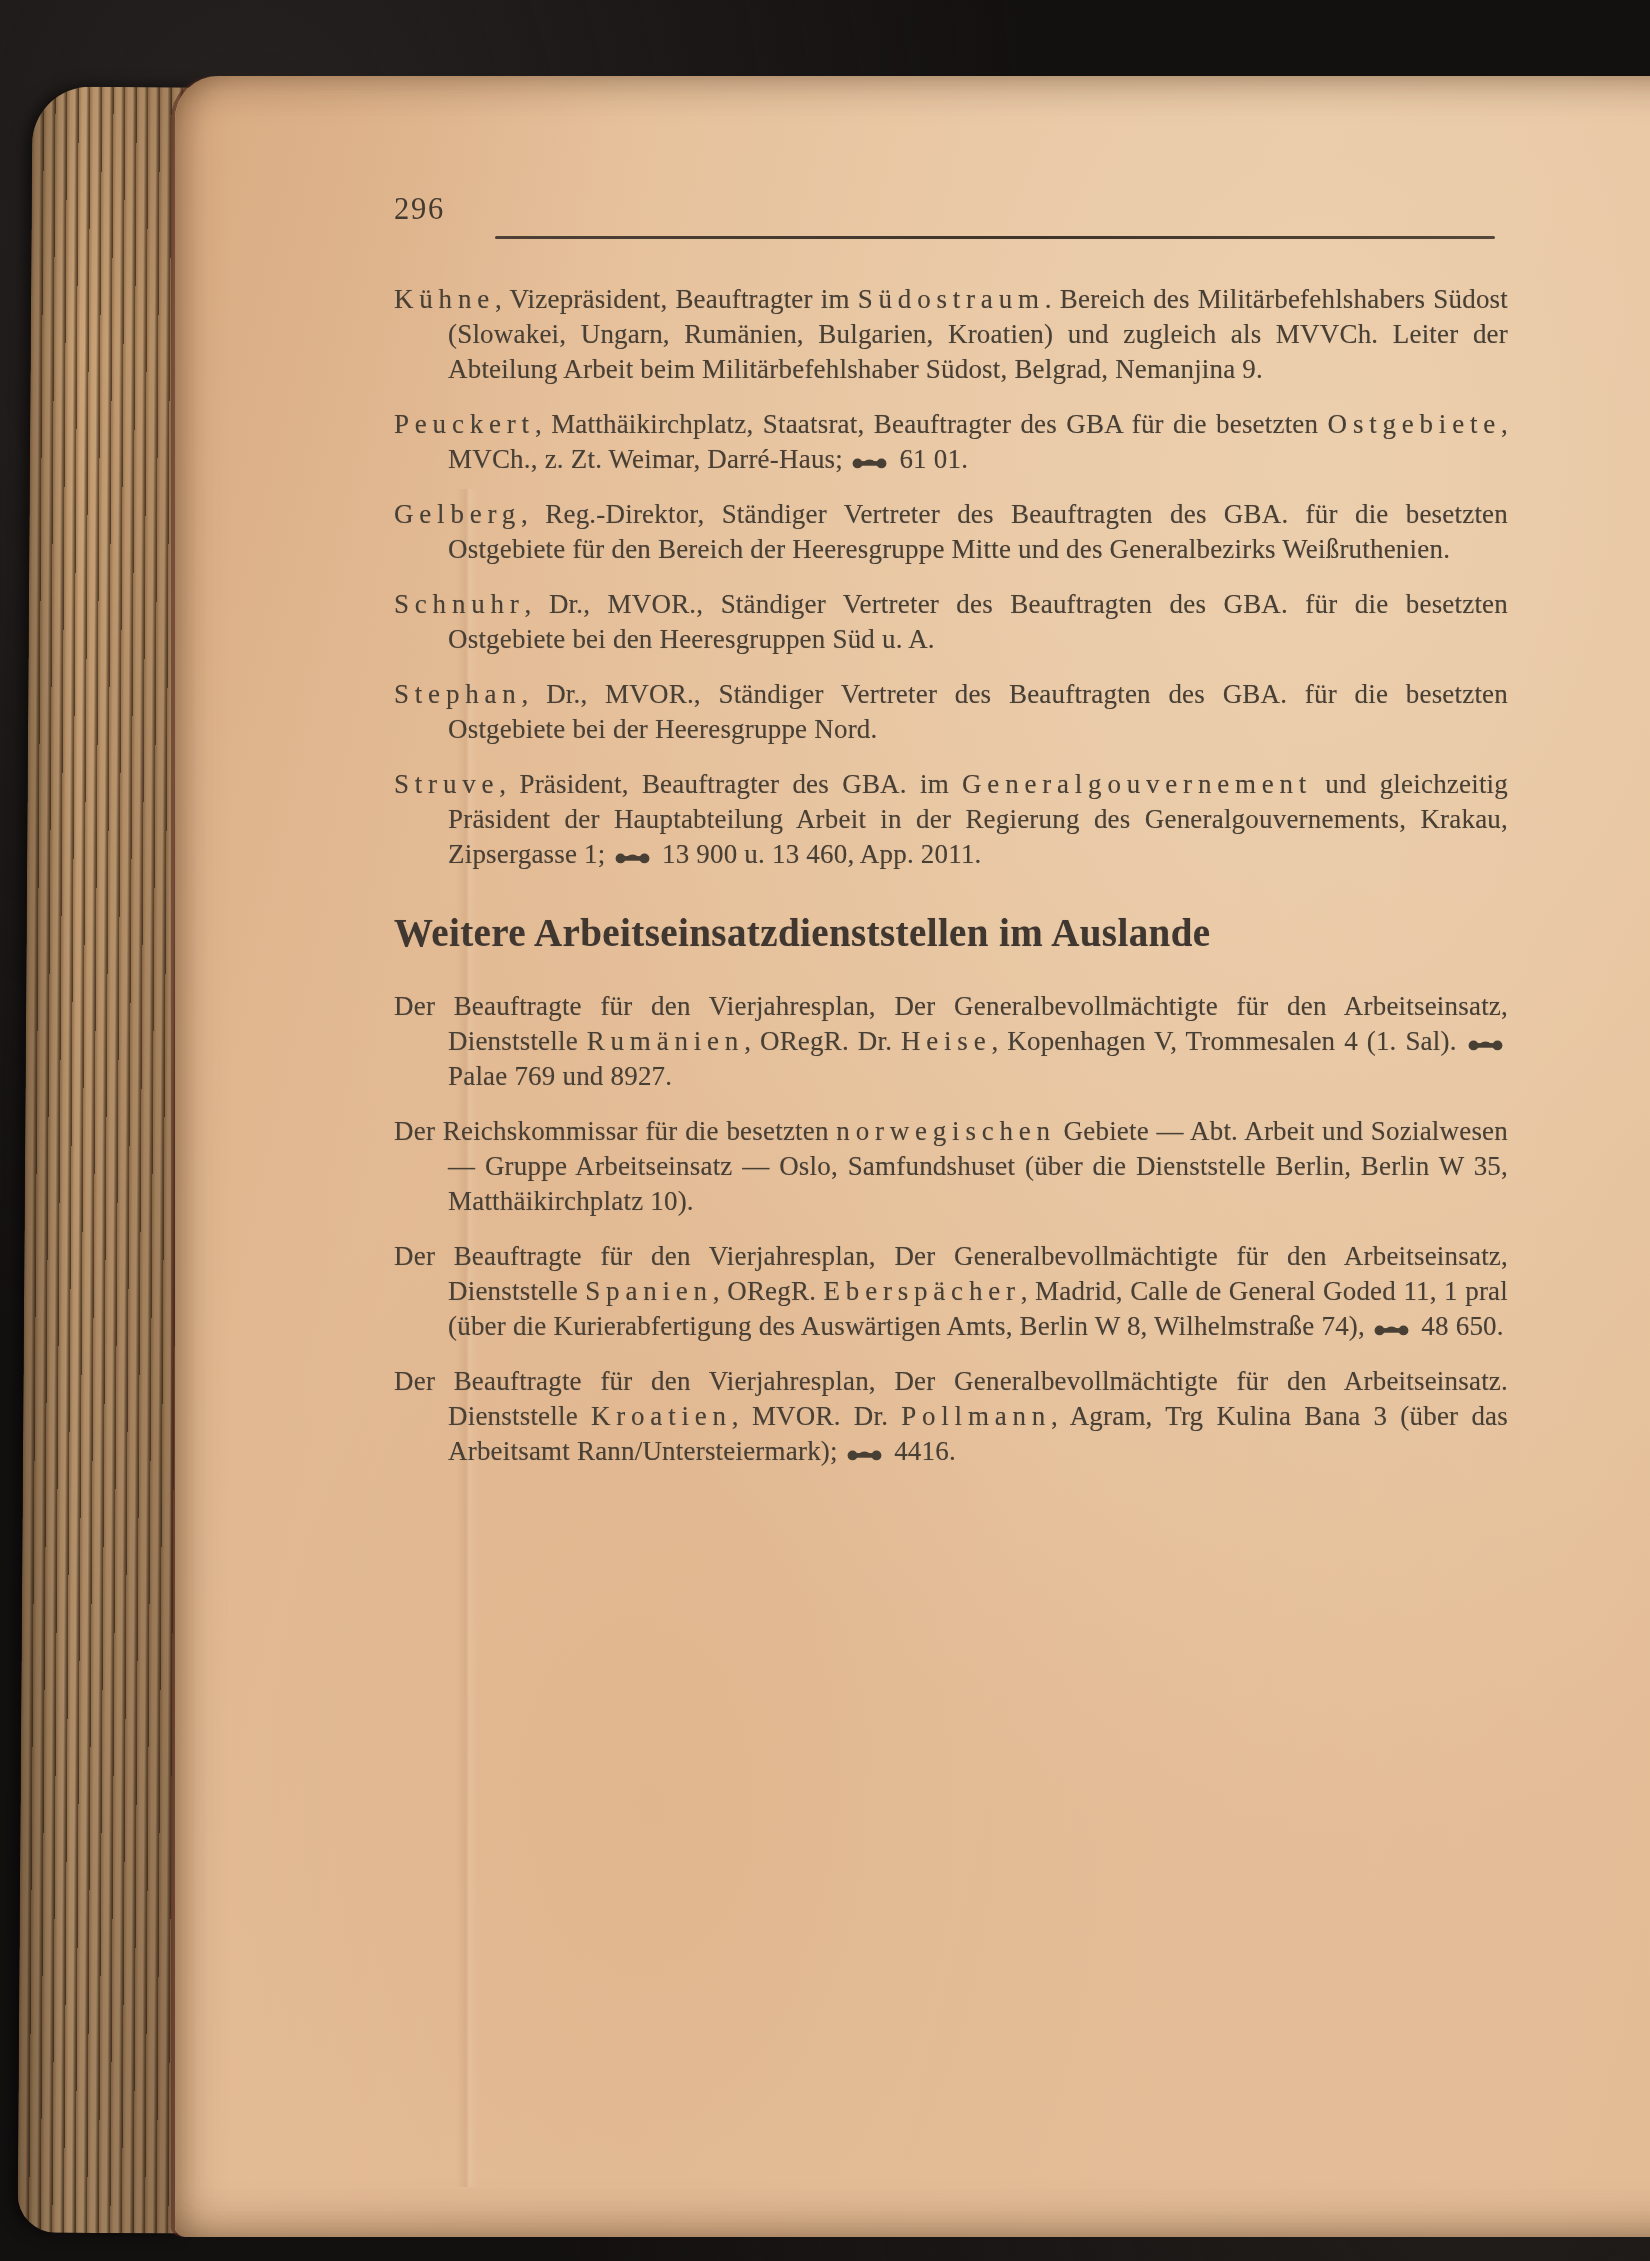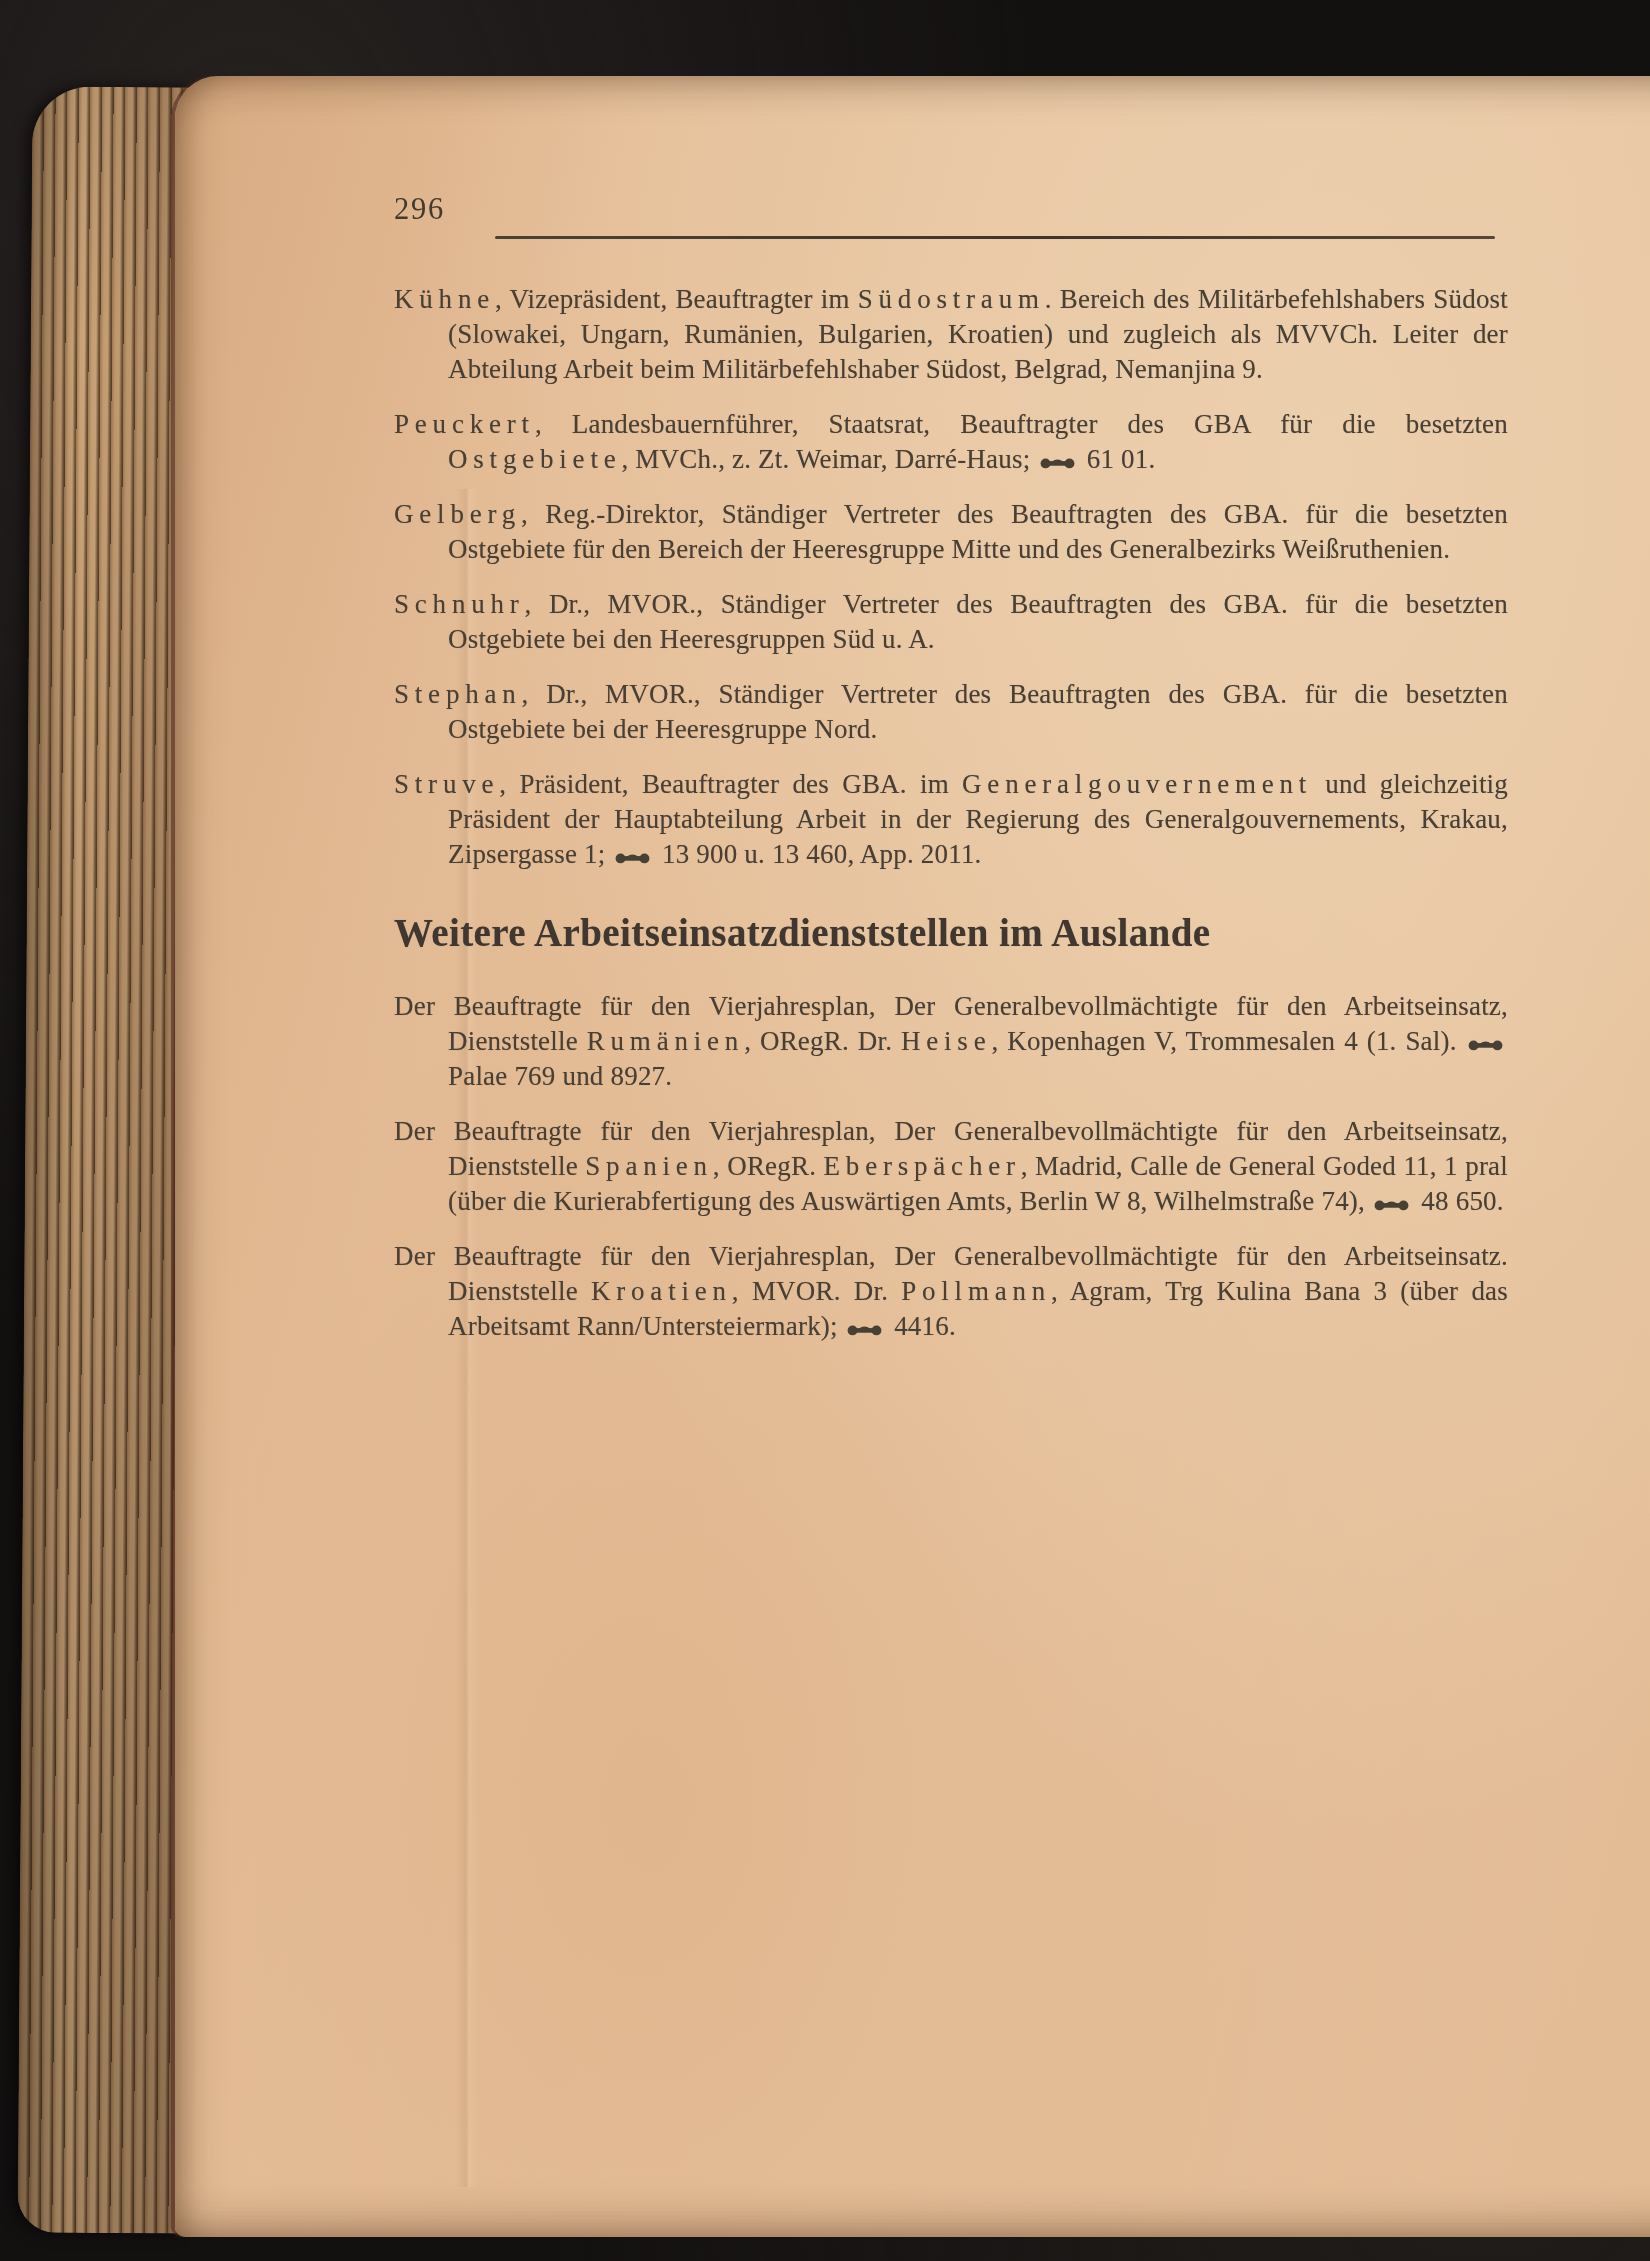--- a/index.html
+++ b/index.html
@@ -103,21 +103,21 @@
 <div class="page">
   <div class="content">
 
     <div class="header-row">
       <span class="page-num">296</span>
       <div class="rule"></div>
     </div>
 
     <div class="entries" id="directory">
         <p class="entry"><span class="spaced">Kühne</span><span class="plain">, Vizepräsident, Beauftragter im </span><span class="spaced">Südostraum</span><span class="plain">. Bereich des Militärbefehlshabers Südost (Slowakei, Ungarn, Rumänien, Bulgarien, Kroatien) und zugleich als MVVCh. Leiter der Abteilung Arbeit beim Militärbefehlshaber Südost, Belgrad, Nemanjina 9.</span></p>
-        <p class="entry"><span class="spaced">Peuckert</span><span class="plain">, Landesbauernführer, Staatsrat, Beauftragter des GBA für die besetzten </span><span class="spaced">Ostgebiete</span><span class="plain">, MVCh., z. Zt. Weimar, Darré-Haus; </span><span class="phone"><svg viewBox="0 0 42 16">
+        <p class="entry"><span class="spaced">Peuckert</span><span class="plain">, Matthäikirchplatz, Staatsrat, Beauftragter des GBA für die besetzten </span><span class="spaced">Ostgebiete</span><span class="plain">, MVCh., z. Zt. Weimar, Darré-Haus; </span><span class="phone"><svg viewBox="0 0 42 16">
               <circle cx="6.5" cy="9" r="6"></circle>
               <circle cx="35.5" cy="9" r="6"></circle>
               <rect x="6" y="6.2" width="30" height="5.6"></rect>
               <path d="M14 7 Q21 1.5 28 7 L28 9 L14 9 Z"></path>
             </svg></span><span class="plain"> 61 01.</span></p>
         <p class="entry"><span class="spaced">Gelberg</span><span class="plain">, Reg.-Direktor, Ständiger Vertreter des Beauftragten des GBA. für die besetzten Ostgebiete für den Bereich der Heeresgruppe Mitte und des Generalbezirks Weißruthenien.</span></p>
         <p class="entry"><span class="spaced">Schnuhr</span><span class="plain">, Dr., MVOR., Ständiger Vertreter des Beauftragten des GBA. für die besetzten Ostgebiete bei den Heeresgruppen Süd u. A.</span></p>
         <p class="entry"><span class="spaced">Stephan</span><span class="plain">, Dr., MVOR., Ständiger Vertreter des Beauftragten des GBA. für die besetzten Ostgebiete bei der Heeresgruppe Nord.</span></p>
         <p class="entry"><span class="spaced">Struve</span><span class="plain">, Präsident, Beauftragter des GBA. im </span><span class="spaced">Generalgouvernement</span><span class="plain"> und gleichzeitig Präsident der Hauptabteilung Arbeit in der Regierung des Generalgouvernements, Krakau, Zipsergasse 1; </span><span class="phone"><svg viewBox="0 0 42 16">
               <circle cx="6.5" cy="9" r="6"></circle>
@@ -129,20 +129,21 @@
 
     <h2 class="section-heading">Weitere Arbeitseinsatzdienststellen im Auslande</h2>
 
     <div class="entries" id="foreign-offices">
         <p class="entry"><span class="plain">Der Beauftragte für den Vierjahresplan, Der Generalbevollmächtigte für den Arbeitseinsatz, Dienststelle </span><span class="spaced">Rumänien</span><span class="plain">, ORegR. Dr. </span><span class="spaced">Heise</span><span class="plain">, Kopenhagen V, Trommesalen 4 (1. Sal). </span><span class="phone"><svg viewBox="0 0 42 16">
               <circle cx="6.5" cy="9" r="6"></circle>
               <circle cx="35.5" cy="9" r="6"></circle>
               <rect x="6" y="6.2" width="30" height="5.6"></rect>
               <path d="M14 7 Q21 1.5 28 7 L28 9 L14 9 Z"></path>
             </svg></span><span class="plain"> Palae 769 und 8927.</span></p>
+        <p class="entry"><span class="plain">Der Reichskommissar für die besetzten </span><span class="spaced">norwegischen</span><span class="plain"> Gebiete — Abt. Arbeit und Sozialwesen — Gruppe Arbeitseinsatz — Oslo, Samfundshuset (über die Dienststelle Berlin, Berlin W 35, Matthäikirchplatz 10).</span></p>
         <p class="entry"><span class="plain">Der Beauftragte für den Vierjahresplan, Der Generalbevollmächtigte für den Arbeitseinsatz, Dienststelle </span><span class="spaced">Spanien</span><span class="plain">, ORegR. </span><span class="spaced">Eberspächer</span><span class="plain">, Madrid, Calle de General Goded 11, 1 pral (über die Kurierabfertigung des Auswärtigen Amts, Berlin W 8, Wilhelmstraße 74), </span><span class="phone"><svg viewBox="0 0 42 16">
               <circle cx="6.5" cy="9" r="6"></circle>
               <circle cx="35.5" cy="9" r="6"></circle>
               <rect x="6" y="6.2" width="30" height="5.6"></rect>
               <path d="M14 7 Q21 1.5 28 7 L28 9 L14 9 Z"></path>
             </svg></span><span class="plain"> 48 650.</span></p>
         <p class="entry"><span class="plain">Der Beauftragte für den Vierjahresplan, Der Generalbevollmächtigte für den Arbeitseinsatz. Dienststelle </span><span class="spaced">Kroatien</span><span class="plain">, MVOR. Dr. </span><span class="spaced">Pollmann</span><span class="plain">, Agram, Trg Kulina Bana 3 (über das Arbeitsamt Rann/Untersteiermark); </span><span class="phone"><svg viewBox="0 0 42 16">
               <circle cx="6.5" cy="9" r="6"></circle>
               <circle cx="35.5" cy="9" r="6"></circle>
               <rect x="6" y="6.2" width="30" height="5.6"></rect>

